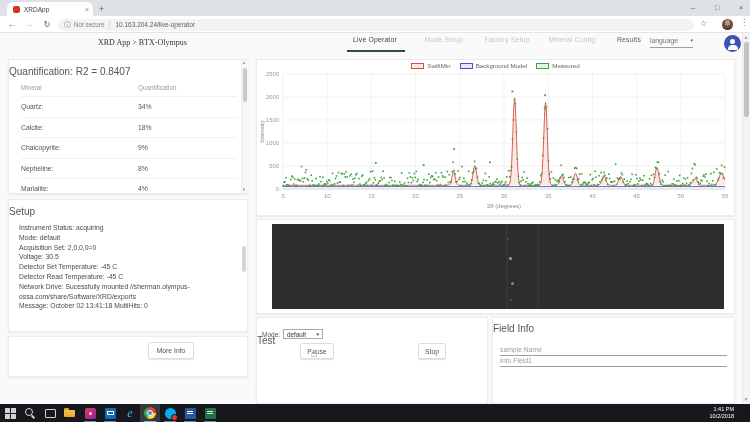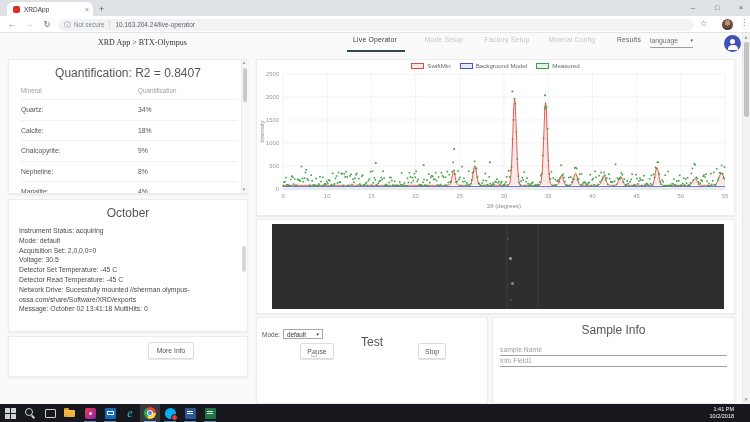--- a/index.html
+++ b/index.html
@@ -43,21 +43,21 @@
   #nav-underline{left:347px;top:49.5px;width:58px;height:2px;background:#37474f;}
   #language-select{left:650px;top:37px;width:43px;border-bottom:1px solid #9e9e9e;
     font-size:6.8px;color:#757575;padding-bottom:3px;display:flex;justify-content:space-between;}
   #language-caret{font-size:5px;color:#555;}
   #user-avatar{left:724px;top:35px;width:17px;height:17px;border-radius:50%;background:#3f51b5;}
   #user-avatar::before{content:"";position:absolute;left:6px;top:3.5px;width:5px;height:5px;border-radius:50%;background:#fff;}
   #user-avatar::after{content:"";position:absolute;left:3.5px;top:9.5px;width:10px;height:5px;border-radius:5px 5px 1px 1px;background:#fff;}
 
   
   .card{background:#fff;border:1px solid #ececec;box-shadow:0 1px 2px rgba(0,0,0,.07);box-sizing:border-box;}
-  .card-title{font-size:12px;color:#555;text-align:center;}
+  .card-title{font-size:10px;color:#555;}
 
   
   #quant-card{left:8px;top:59px;width:240px;height:135px;overflow:hidden;}
   #quant-title{margin-top:6px;}
   #quant-head{display:flex;margin:7px 0 0 12px;font-size:6.3px;color:#9e9e9e;}
   #quant-head .c1{width:117px;} 
   .q-row{display:flex;margin-left:12px;width:216px;height:19.5px;align-items:center;
     border-top:1px solid #f0f0f0;font-size:6.8px;color:#555;}
   .q-row .c1{width:117px;}
   #quant-rows{margin-top:5px;}
@@ -236,21 +236,21 @@
           <span>4%</span>
         </div>
       </div>
   </div>
   <div id="quant-scroll" class="abs mini-scroll" style="height:133px;"></div>
   <div id="quant-arrow-up" class="abs scroll-arrow">▲</div>
   <div id="quant-thumb" class="abs"></div>
   <div id="quant-arrow-down" class="abs scroll-arrow">▼</div>
 
   <div id="status-card" class="abs card">
-    <div id="status-title" class="card-title">October</div>
+    <div id="status-title" class="card-title">Setup</div>
     <div id="status-lines">
         <div>Instrument Status: acquiring</div>
         <div>Mode: default</div>
         <div>Acquisition Set: 2,0,0,0=0</div>
         <div>Voltage: 30.5</div>
         <div>Detector Set Temperature: -45 C</div>
         <div>Detector Read Temperature: -45 C</div>
         <div>Network Drive: Sucessfully mounted //sherman.olympus-ossa.com/share/Software/XRD/exports</div>
         <div>Message: October 02 13:41:18 MultiHits: 0</div>
       </div>
@@ -796,21 +796,21 @@
   <div id="mode-label" class="abs">Mode:</div>
   <div id="mode-select" class="abs">
     <span>default</span>
     <span id="mode-caret">▼</span>
   </div>
   <div id="pause-btn" class="abs btn">Pause</div>
   <div id="stop-btn" class="abs btn">Stop</div>
   <div id="mouse-cursor" class="abs">☝</div>
 
   <div id="sample-card" class="abs card">
-    <div id="sample-title" class="card-title">Sample Info</div>
+    <div id="sample-title" class="card-title">Field Info</div>
   </div>
   <input class="sample-field" style="top: 343px;" placeholder="sample Name">
   <input class="sample-field" style="top: 354px;" placeholder="Info Field1">
 
   <div id="page-scroll" class="abs"></div>
   <div id="page-arrow-up" class="abs">▲</div>
   <div id="page-thumb" class="abs"></div>
   <div id="page-arrow-down" class="abs">▼</div>
 
   <div id="taskbar" class="abs">

